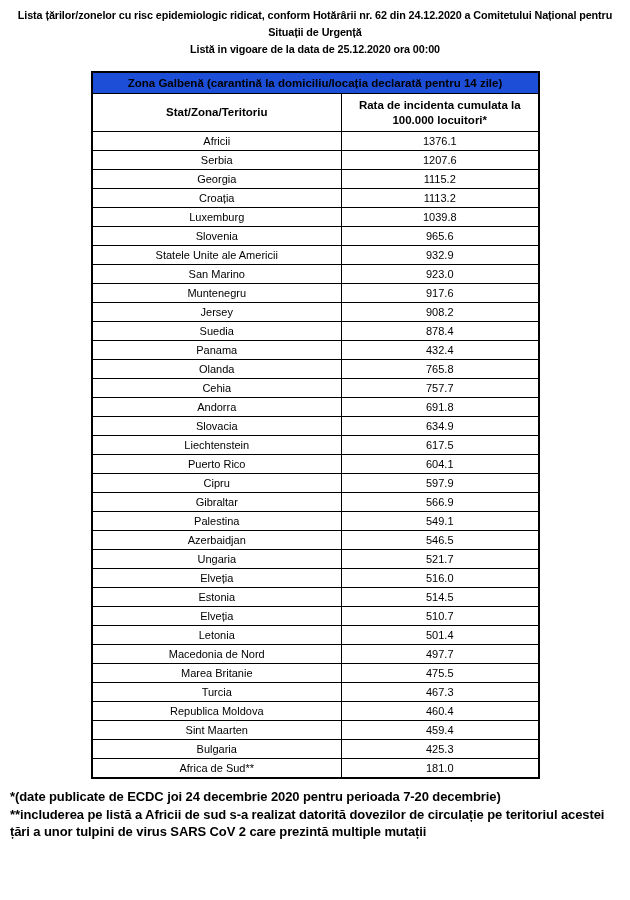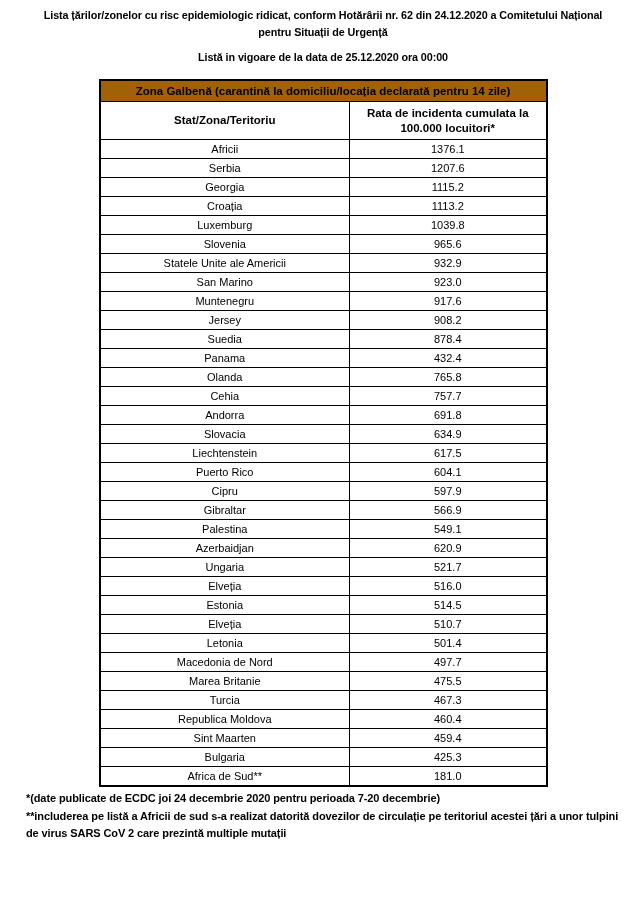--- a/index.html
+++ b/index.html
@@ -3,36 +3,36 @@
 <meta charset="utf-8">
 <style>
   html, body {
     margin: 0; padding: 0;
     width: 630px; height: 900px;
     background: #ffffff;
     overflow: hidden;
     font-family: "Liberation Sans", sans-serif;
     color: #000;
   }
-  .doc { padding: 7px 10px 0 26px; }
+  .doc { padding: 7px 10px 0 10px; }
 
   .title-block { text-align: center; }
   .doc-title {
     font-weight: bold;
     font-size: 10.8px;
     line-height: 17px;
     max-width: 602px;
     margin: 0 auto;
     letter-spacing: -0.1px;
   }
   .doc-subtitle {
     font-weight: bold;
     font-size: 10.8px;
     line-height: 17px;
-    margin: 8px auto;
+    margin: 0 auto;
     letter-spacing: -0.1px;
   }
 
   table.incidence {
     border-collapse: collapse;
     margin: 13px auto 0 auto;
     width: 447px;
     table-layout: fixed;
     border: 2px solid #000;
   }
@@ -61,23 +61,23 @@
     height: 18px;
     text-align: center;
     vertical-align: middle;
     line-height: 12px;
   }
   col.c-country { width: 250px; }
   col.c-rate { width: 197px; }
 
   .footnotes {
     font-weight: bold;
-    font-size: 11px;
+    font-size: 13px;
     line-height: 17.5px;
-    margin-top: 3px;
+    margin-top: 9px;
     letter-spacing: -0.1px;
     max-width: 614px;
   }
 </style>
 </head>
 <body>
 
 <div class="doc">
 
   <div class="title-block">
@@ -85,21 +85,21 @@
     <div class="doc-subtitle">Listă in vigoare de la data de 25.12.2020 ora 00:00</div>
   </div>
 
   <table class="incidence">
     <colgroup>
       <col class="c-country">
       <col class="c-rate">
     </colgroup>
     <thead>
       <tr>
-        <th colspan="2" class="zone-header" style="background-color: #a16207;">Zona Galbenă (carantină la domiciliu/locația declarată pentru 14 zile)</th>
+        <th colspan="2" class="zone-header" style="background-color: #1d4ed8;">Zona Galbenă (carantină la domiciliu/locația declarată pentru 14 zile)</th>
       </tr>
       <tr>
         <th class="col-header">Stat/Zona/Teritoriu</th>
         <th class="col-header">Rata de incidenta cumulata la 100.000 locuitori*</th>
       </tr>
     </thead>
     <tbody>
         <tr>
           <td>Africii</td>
           <td>1376.1</td>
@@ -179,21 +179,21 @@
         <tr>
           <td>Gibraltar</td>
           <td>566.9</td>
         </tr>
         <tr>
           <td>Palestina</td>
           <td>549.1</td>
         </tr>
         <tr>
           <td>Azerbaidjan</td>
-          <td>620.9</td>
+          <td>546.5</td>
         </tr>
         <tr>
           <td>Ungaria</td>
           <td>521.7</td>
         </tr>
         <tr>
           <td>Elveția</td>
           <td>516.0</td>
         </tr>
         <tr>

